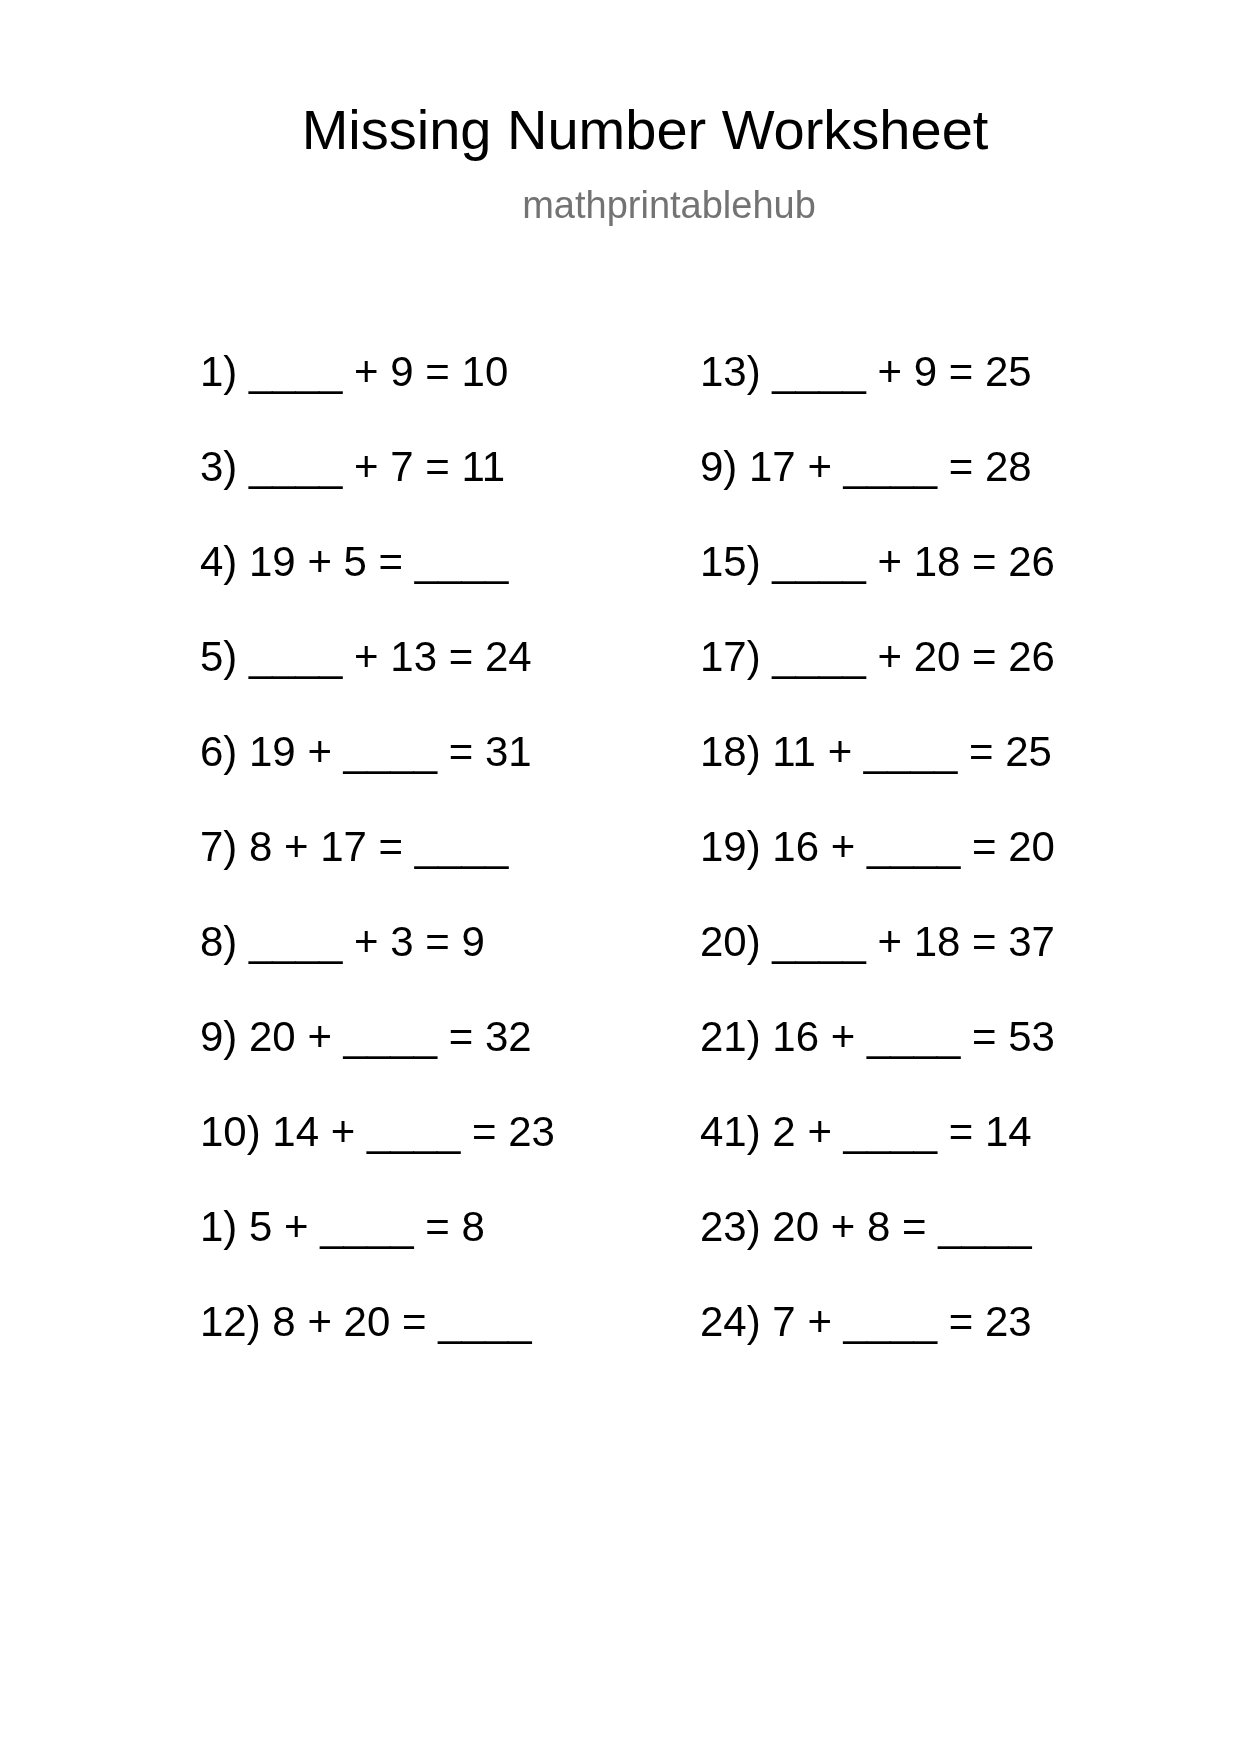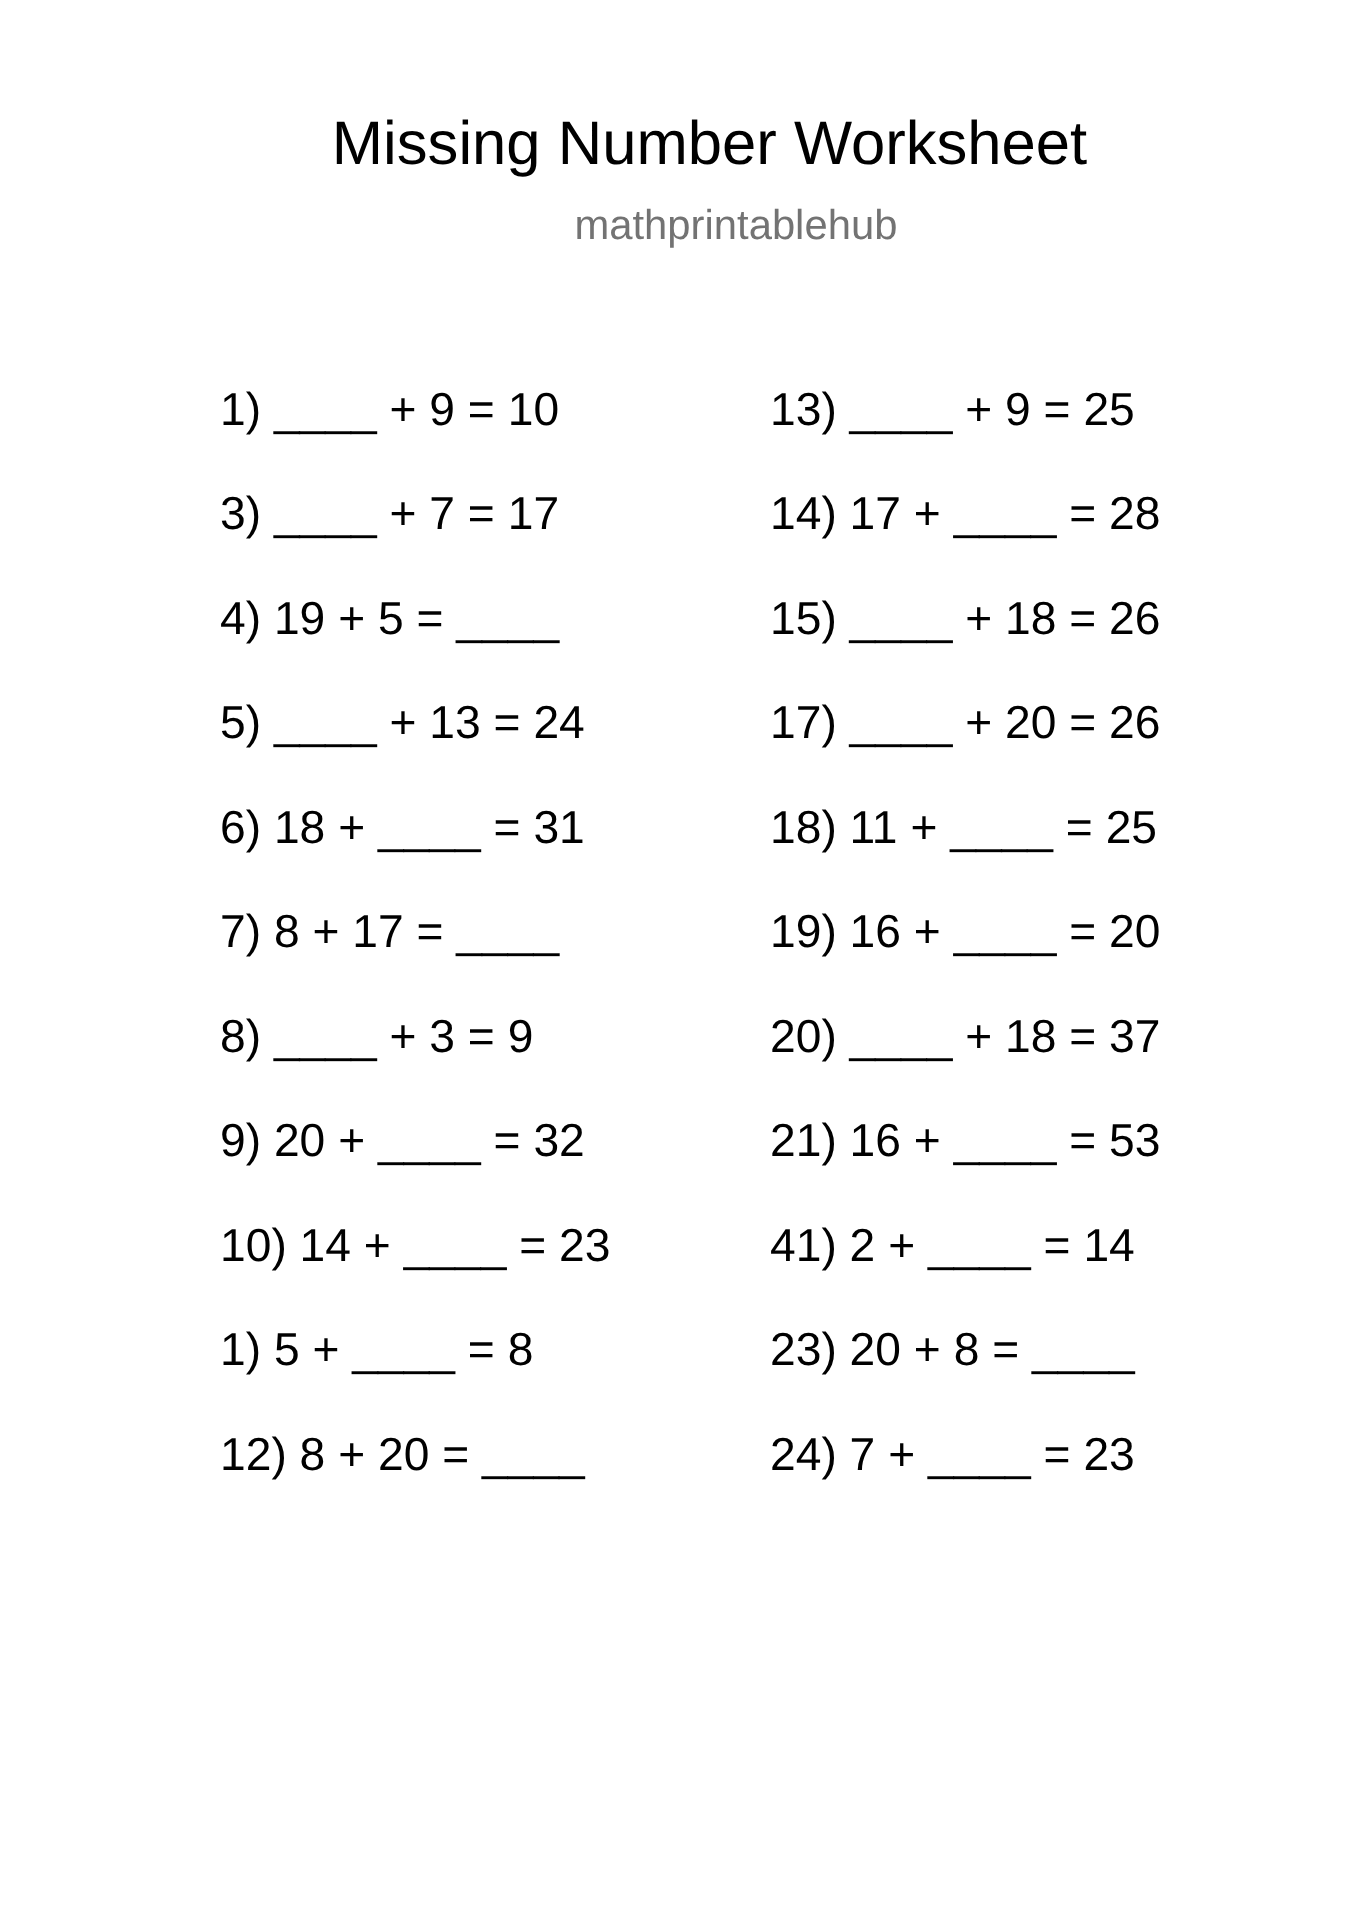--- a/index.html
+++ b/index.html
@@ -15,35 +15,35 @@
   .problem { height: 95px; font-size: 42px; line-height: 48px; white-space: pre; }
 </style>
 </head>
 <body>
 
 <h1 class="title">Missing Number Worksheet</h1>
 <p class="subtitle">mathprintablehub</p>
 
 <div class="col left">
   <div class="problem">1) ____ + 9 = 10</div>
-  <div class="problem">3) ____ + 7 = 17</div>
+  <div class="problem">3) ____ + 7 = 11</div>
   <div class="problem">4) 19 + 5 = ____</div>
   <div class="problem">5) ____ + 13 = 24</div>
-  <div class="problem">6) 18 + ____ = 31</div>
+  <div class="problem">6) 19 + ____ = 31</div>
   <div class="problem">7) 8 + 17 = ____</div>
   <div class="problem">8) ____ + 3 = 9</div>
   <div class="problem">9) 20 + ____ = 32</div>
   <div class="problem">10) 14 + ____ = 23</div>
   <div class="problem">1) 5 + ____ = 8</div>
   <div class="problem">12) 8 + 20 = ____</div>
 </div>
 
 <div class="col right">
   <div class="problem">13) ____ + 9 = 25</div>
-  <div class="problem">14) 17 + ____ = 28</div>
+  <div class="problem">9) 17 + ____ = 28</div>
   <div class="problem">15) ____ + 18 = 26</div>
   <div class="problem">17) ____ + 20 = 26</div>
   <div class="problem">18) 11 + ____ = 25</div>
   <div class="problem">19) 16 + ____ = 20</div>
   <div class="problem">20) ____ + 18 = 37</div>
   <div class="problem">21) 16 + ____ = 53</div>
   <div class="problem">41) 2 + ____ = 14</div>
   <div class="problem">23) 20 + 8 = ____</div>
   <div class="problem">24) 7 + ____ = 23</div>
 </div>

